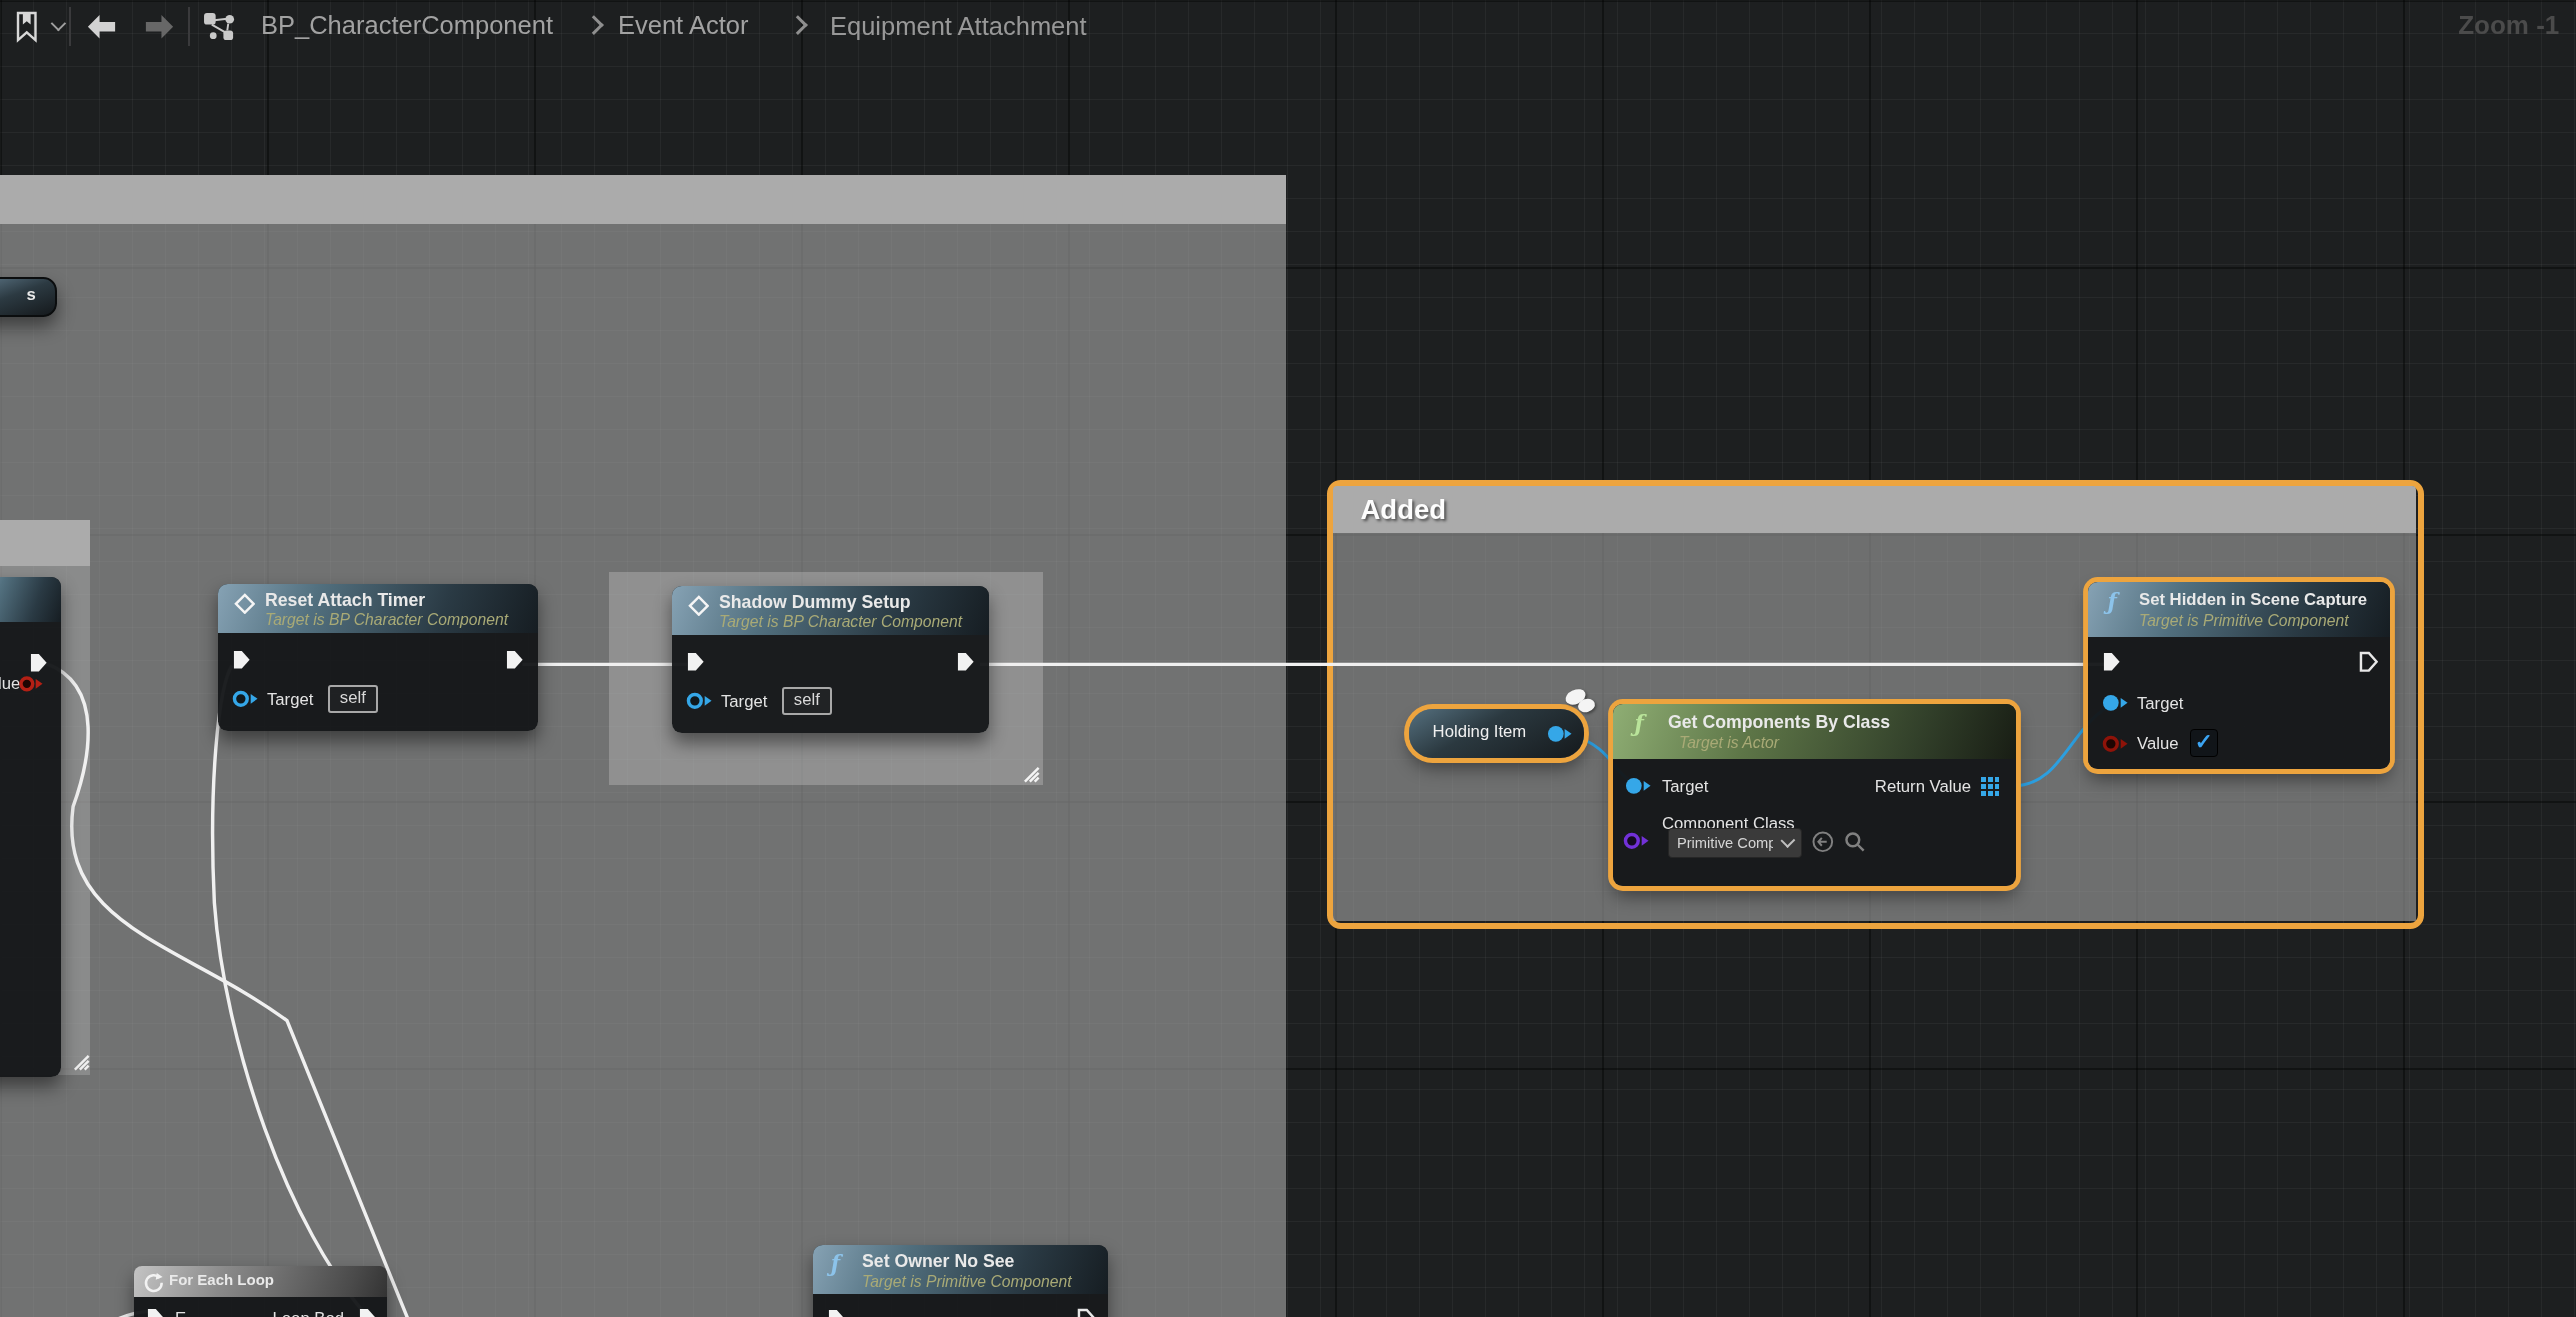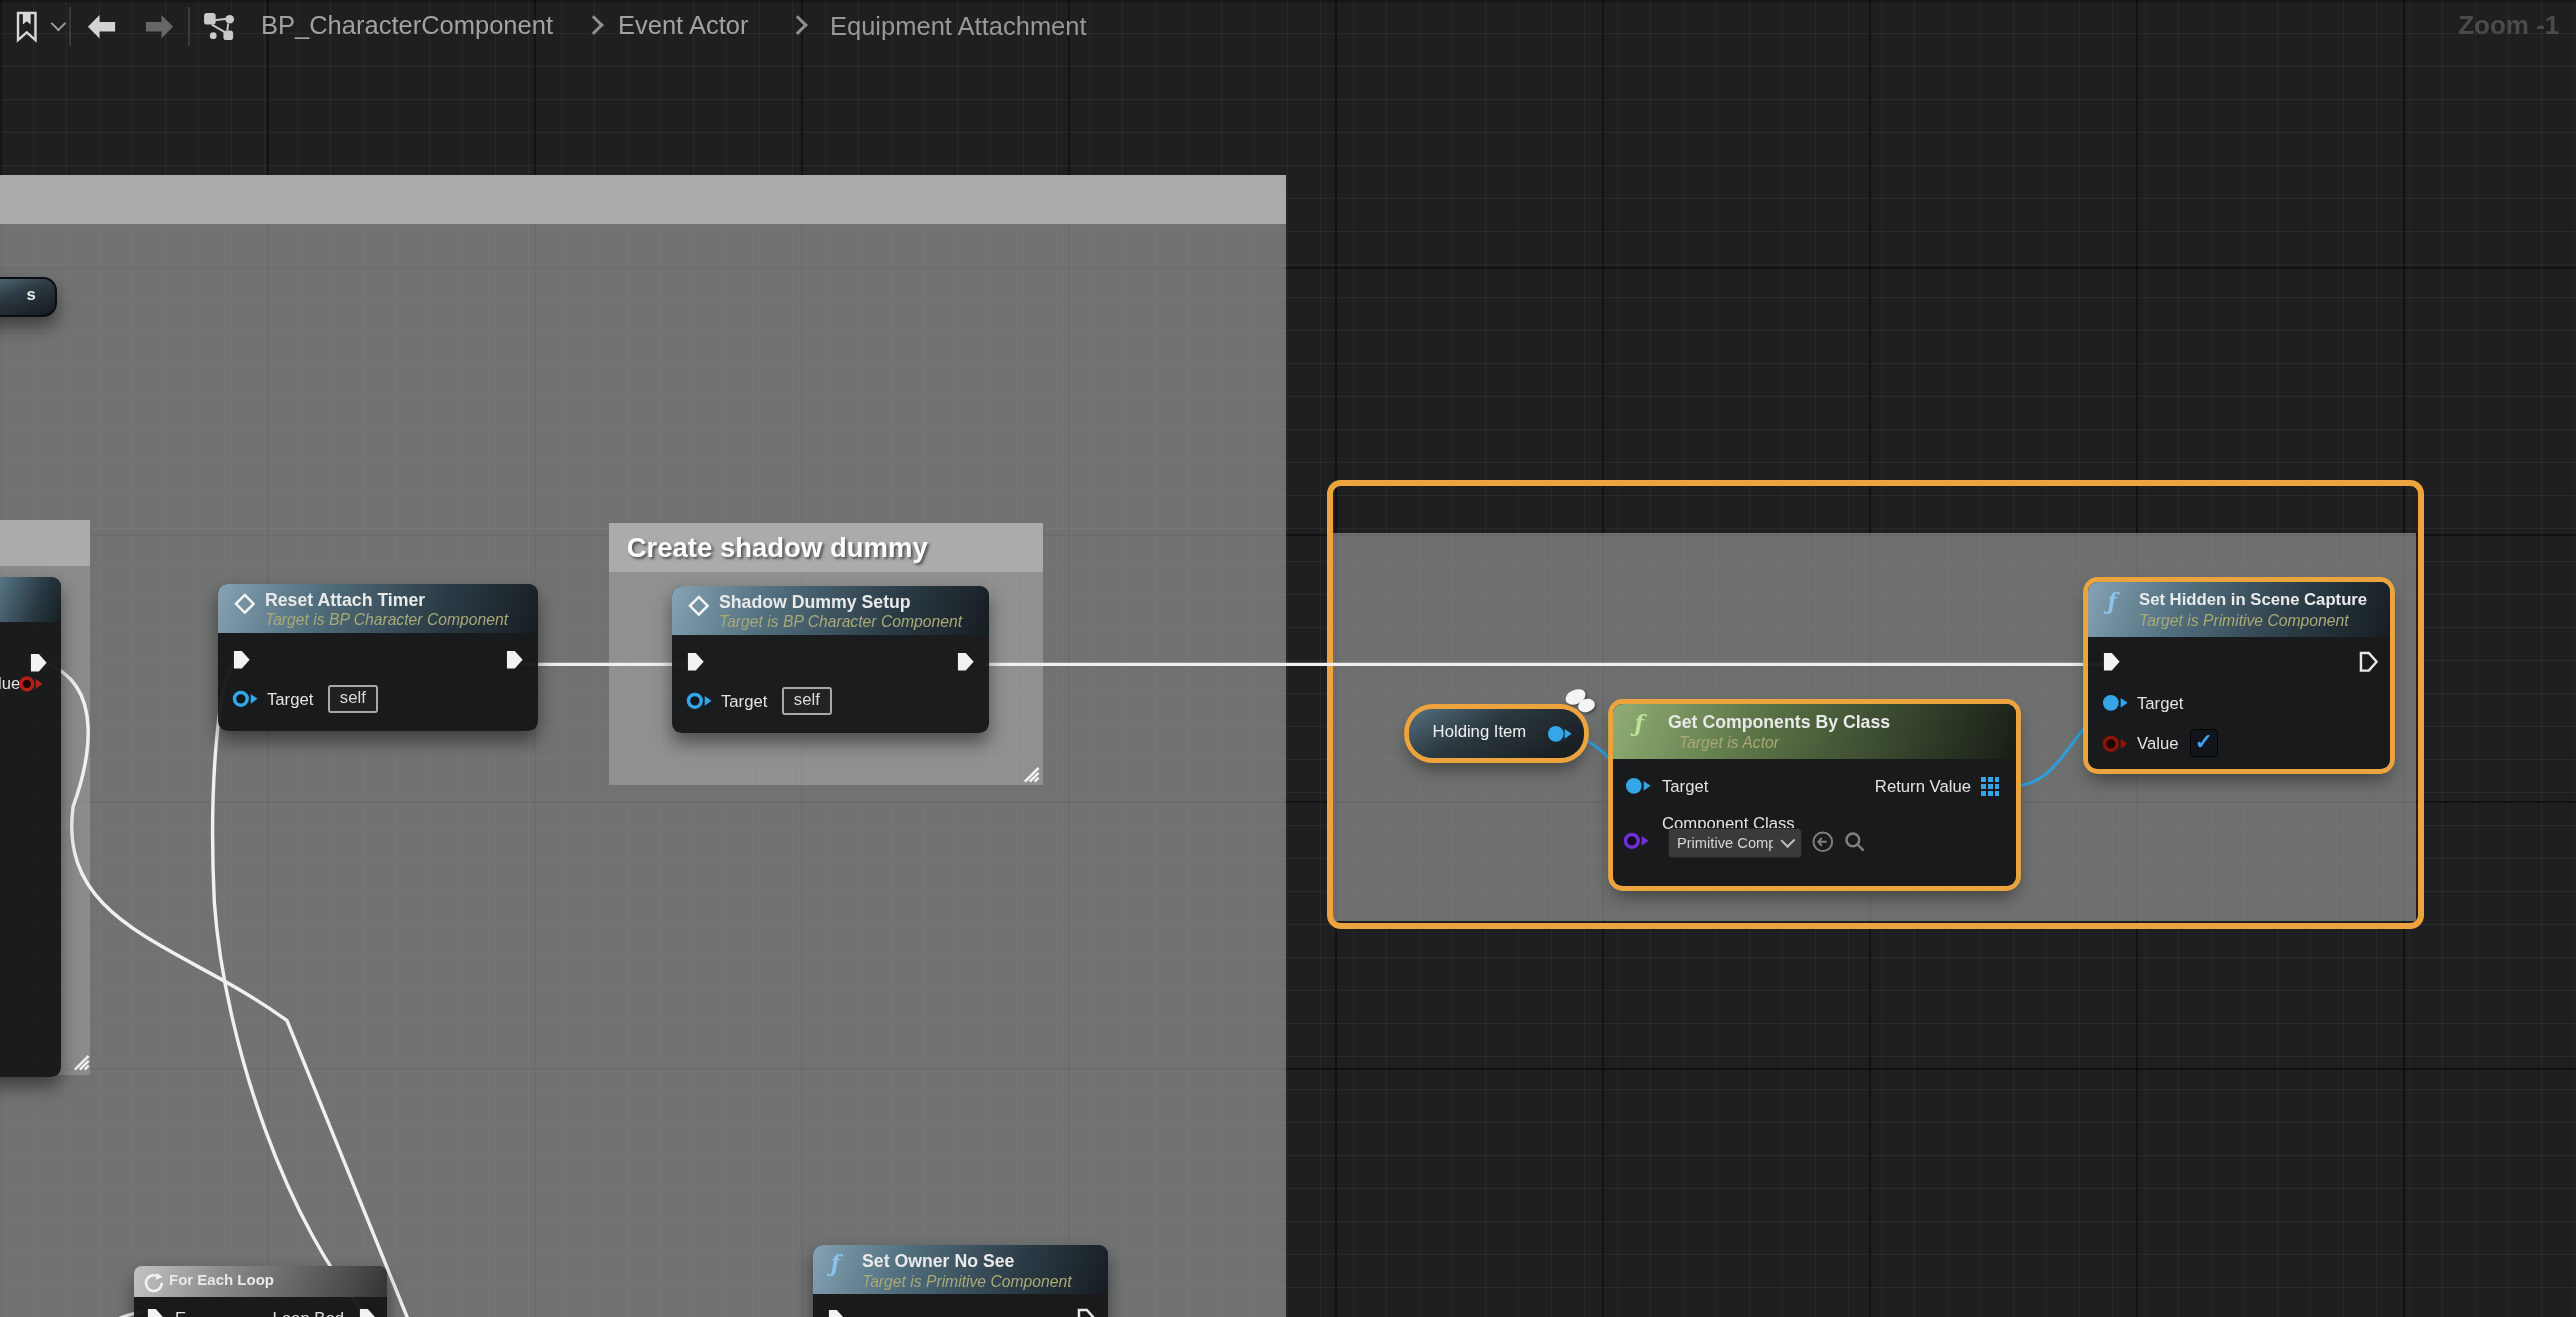--- a/index.html
+++ b/index.html
@@ -65,32 +65,32 @@
   <div class="comment-body" style="left:0;top:566px;width:90px;height:509px;background:rgba(205,205,205,.28);"></div>
   <svg class="resize-handle" style="left:69px;top:1050px;" viewBox="0 0 22 22">
     <g stroke="#efefef" stroke-width="2.5">
       <line x1="6" y1="20" x2="20" y2="6"></line>
         <line x1="11" y1="20" x2="20" y2="11"></line>
         <line x1="16" y1="20" x2="20" y2="16"></line>
     </g>
   </svg>
 
   <div class="comment-body" style="left:609px;top:572px;width:434px;height:213px;background:rgba(215,215,215,.30);"></div>
-  <div class="comment-header" style="left:609px;top:523px;width:434px;height:49px;">
-    <span>Create shadow dummy</span>
-  </div>
   <svg class="resize-handle" style="left:1019px;top:762px;" viewBox="0 0 22 22">
     <g stroke="#f4f4f4" stroke-width="2.5">
       <line x1="6" y1="20" x2="20" y2="6"></line>
         <line x1="11" y1="20" x2="20" y2="11"></line>
         <line x1="16" y1="20" x2="20" y2="16"></line>
     </g>
   </svg>
 
   <div class="abs" style="left:1327px;top:480px;width:1097px;height:449px;border:6.9px solid #eda43e;border-radius:13.7px;box-sizing:border-box;">
+    <div class="comment-header" style="left:0;top:0;width:1083px;height:47px;border-radius:3.9px 3.9px 0 0;padding-left:27.5px;">
+      <span>Added</span>
+    </div>
     <div class="comment-body" style="left:0;top:47px;width:1083px;height:388px;background:rgba(168,168,168,.58);"></div>
   </div>
 
   <svg class="abs" style="left:0;top:0;" width="2576" height="1317" viewBox="0 0 2624 1342">
     <g fill="none" stroke="#f0f0f0" stroke-width="3.5">
       <path d="M532,677 L700,677"></path>
       <path d="M998,677 L2146,677"></path>
       <path d="M46,676 C108,698 90,778 74,822 C58,944 186,962 292,1040 L416,1346"></path>
       <path d="M378,1346 C292,1252 228,1060 218,920 C212,800 222,700 236,678"></path>
       <path d="M112,1348 C126,1340 138,1337 152,1336"></path>

